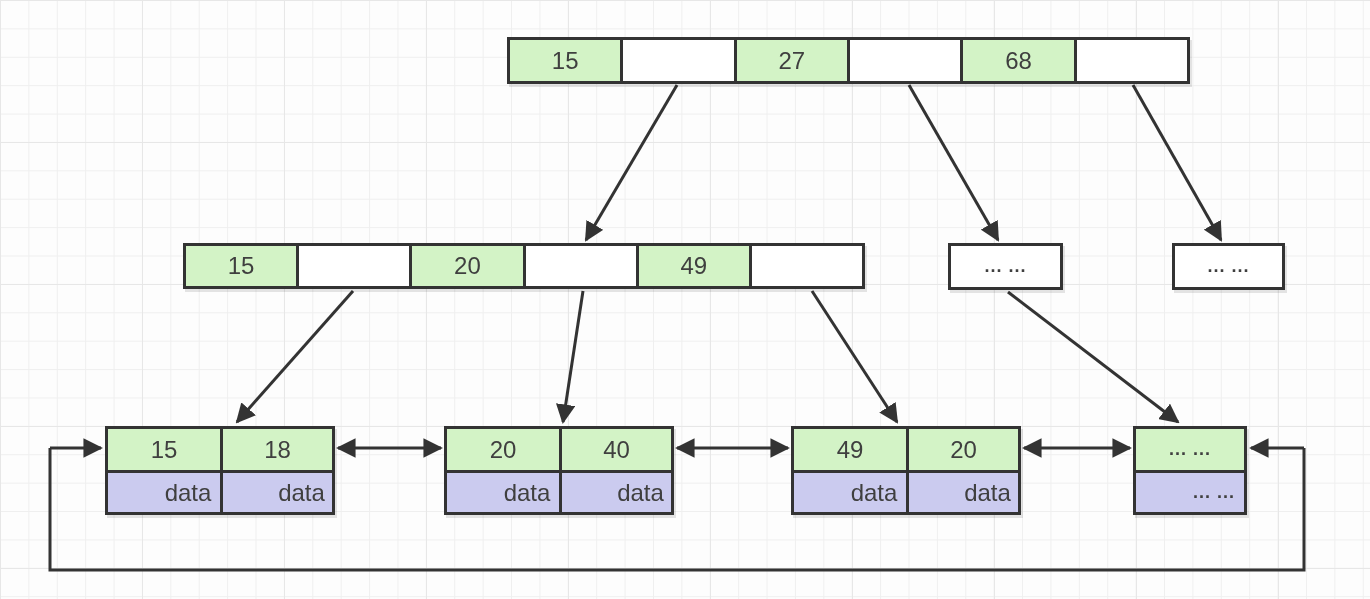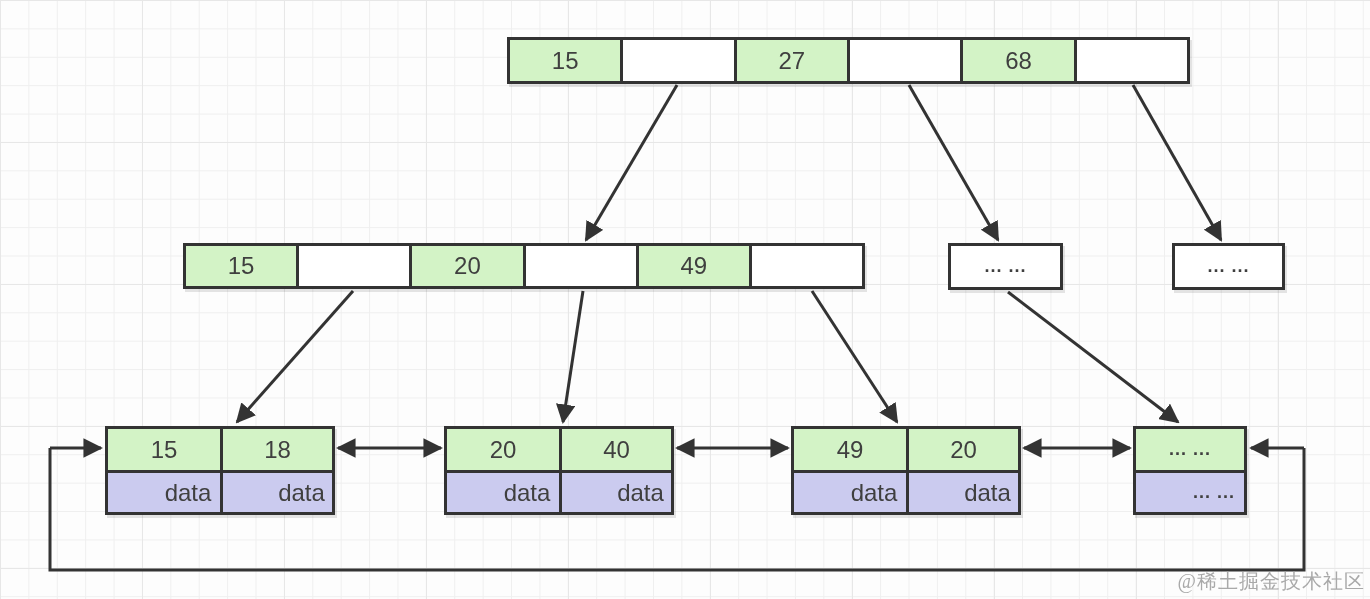--- a/index.html
+++ b/index.html
@@ -177,15 +177,14 @@
     <div class="cell r1 c2">20</div>
     <div class="cell r2">data</div>
     <div class="cell r2 c2">data</div>
   </div>
 
   <div class="leaf leaf4">
     <div class="cell r1 ell">... ...</div>
     <div class="cell r2 ell">... ...</div>
   </div>
 
-  <div class="watermark">@稀土掘金技术社区</div>
 
 </div>
 
 </body></html>

